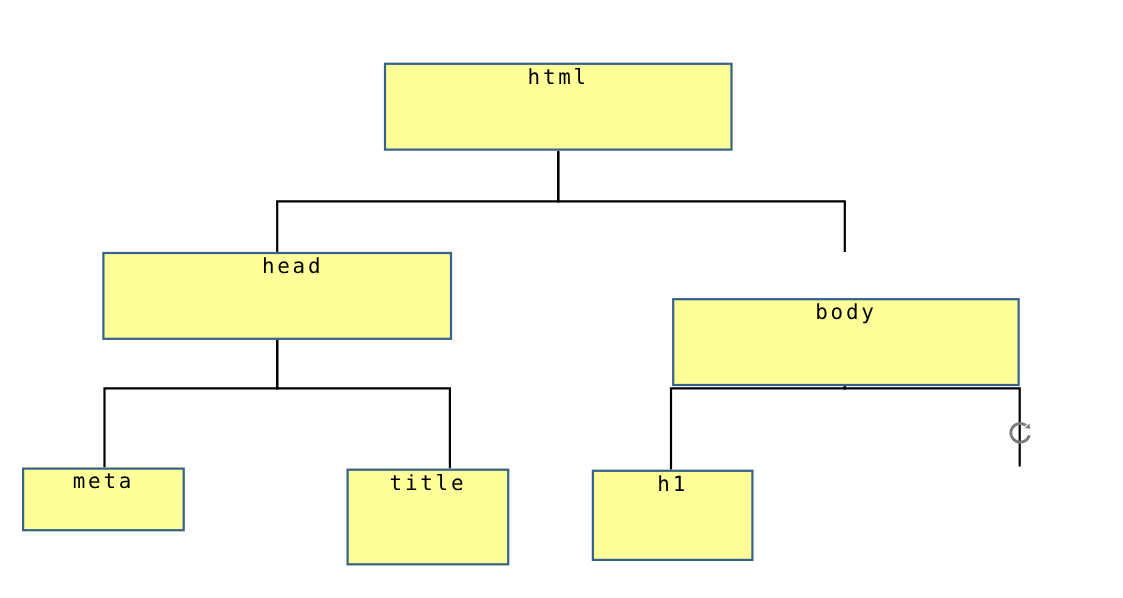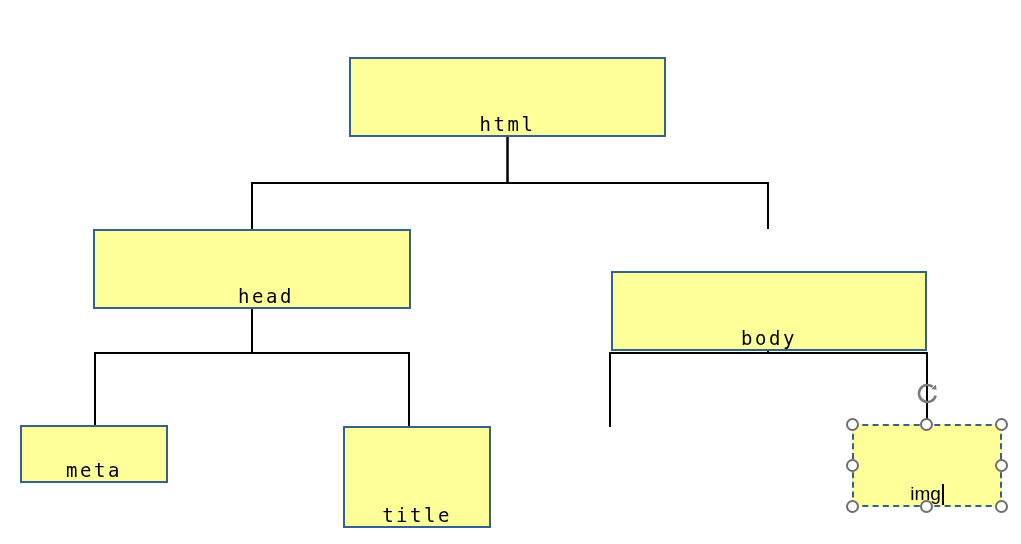--- a/index.html
+++ b/index.html
@@ -24,35 +24,35 @@
     fill: none;
     stroke: #000000;
     stroke-width: 2;
   }
   .node {
     position: absolute;
     box-sizing: border-box;
     background: #FFFF99;
     border: 2px solid #36618E;
     display: flex;
-    align-items: flex-end;
+    align-items: flex-start;
     justify-content: center;
   }
   .node .lbl {
     font-size: 19px;
     color: #000000;
     letter-spacing: 2.5px;
     font-family: "DejaVu Sans Mono", monospace;
     white-space: nowrap;
   }
   .n-html  { left: 349px; top: 57px;  width: 317px; height: 80px; }
   .n-head  { left: 93px;  top: 229px; width: 318px; height: 80px; padding-left: 28px; }
   .n-body  { left: 611px; top: 229px; width: 316px; height: 80px; margin-top: 42px; }
   .n-meta  { left: 20px;  top: 425px; width: 148px; height: 58px; }
-  .n-title { left: 343px; top: 426px; width: 148px; height: 102px; }
+  .n-title { left: 315px; top: 426px; width: 148px; height: 88px; }
   .n-h1    { left: 538px; top: 427px; width: 147px; height: 83px; }
   .n-img   { left: 852px; top: 424px; width: 150px; height: 83px; border: 2px dashed #36618E; }
 
   .n-img .lbl-edit {
     font-family: "Liberation Sans", sans-serif;
     font-size: 19px;
     letter-spacing: 0;
     color: #000000;
     display: inline-flex;
     align-items: center;
@@ -119,35 +119,24 @@
   </div>
 
   <div class="node n-meta">
     <span class="lbl">meta</span>
   </div>
 
   <div class="node n-title">
     <span class="lbl">title</span>
   </div>
 
+  <div class="node n-h1">
+    <span class="lbl">h1</span>
+  </div>
 
-  <div class="node n-img">
-    <span class="lbl-edit">
-        <span>img</span>
-        <span class="caret"></span>
-      </span>
-    <div class="handle h-nw"></div>
-    <div class="handle h-n"></div>
-    <div class="handle h-ne"></div>
-    <div class="handle h-w"></div>
-    <div class="handle h-e"></div>
-    <div class="handle h-sw"></div>
-    <div class="handle h-s"></div>
-    <div class="handle h-se"></div>
-  </div>
 
   <div class="rotate-handle">
     <svg width="27" height="27" viewBox="0 0 27 27">
       <path d="M19 8 A8.5 8.5 0 1 0 21.7 16.7" fill="none" stroke="#7a7a7a" stroke-width="2.6"></path>
       <polygon points="23.3,11.2 22.1,4.9 16.4,10.6" fill="#7a7a7a" stroke="#ffffff" stroke-width="1"></polygon>
     </svg>
   </div>
 
 </div>
 

